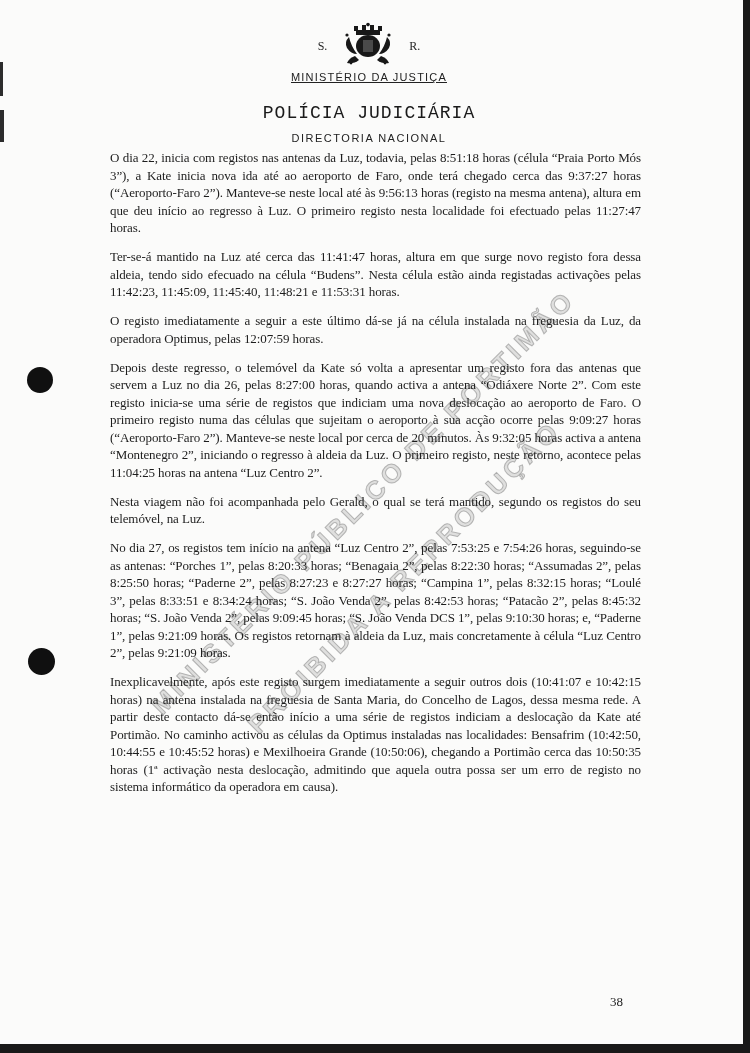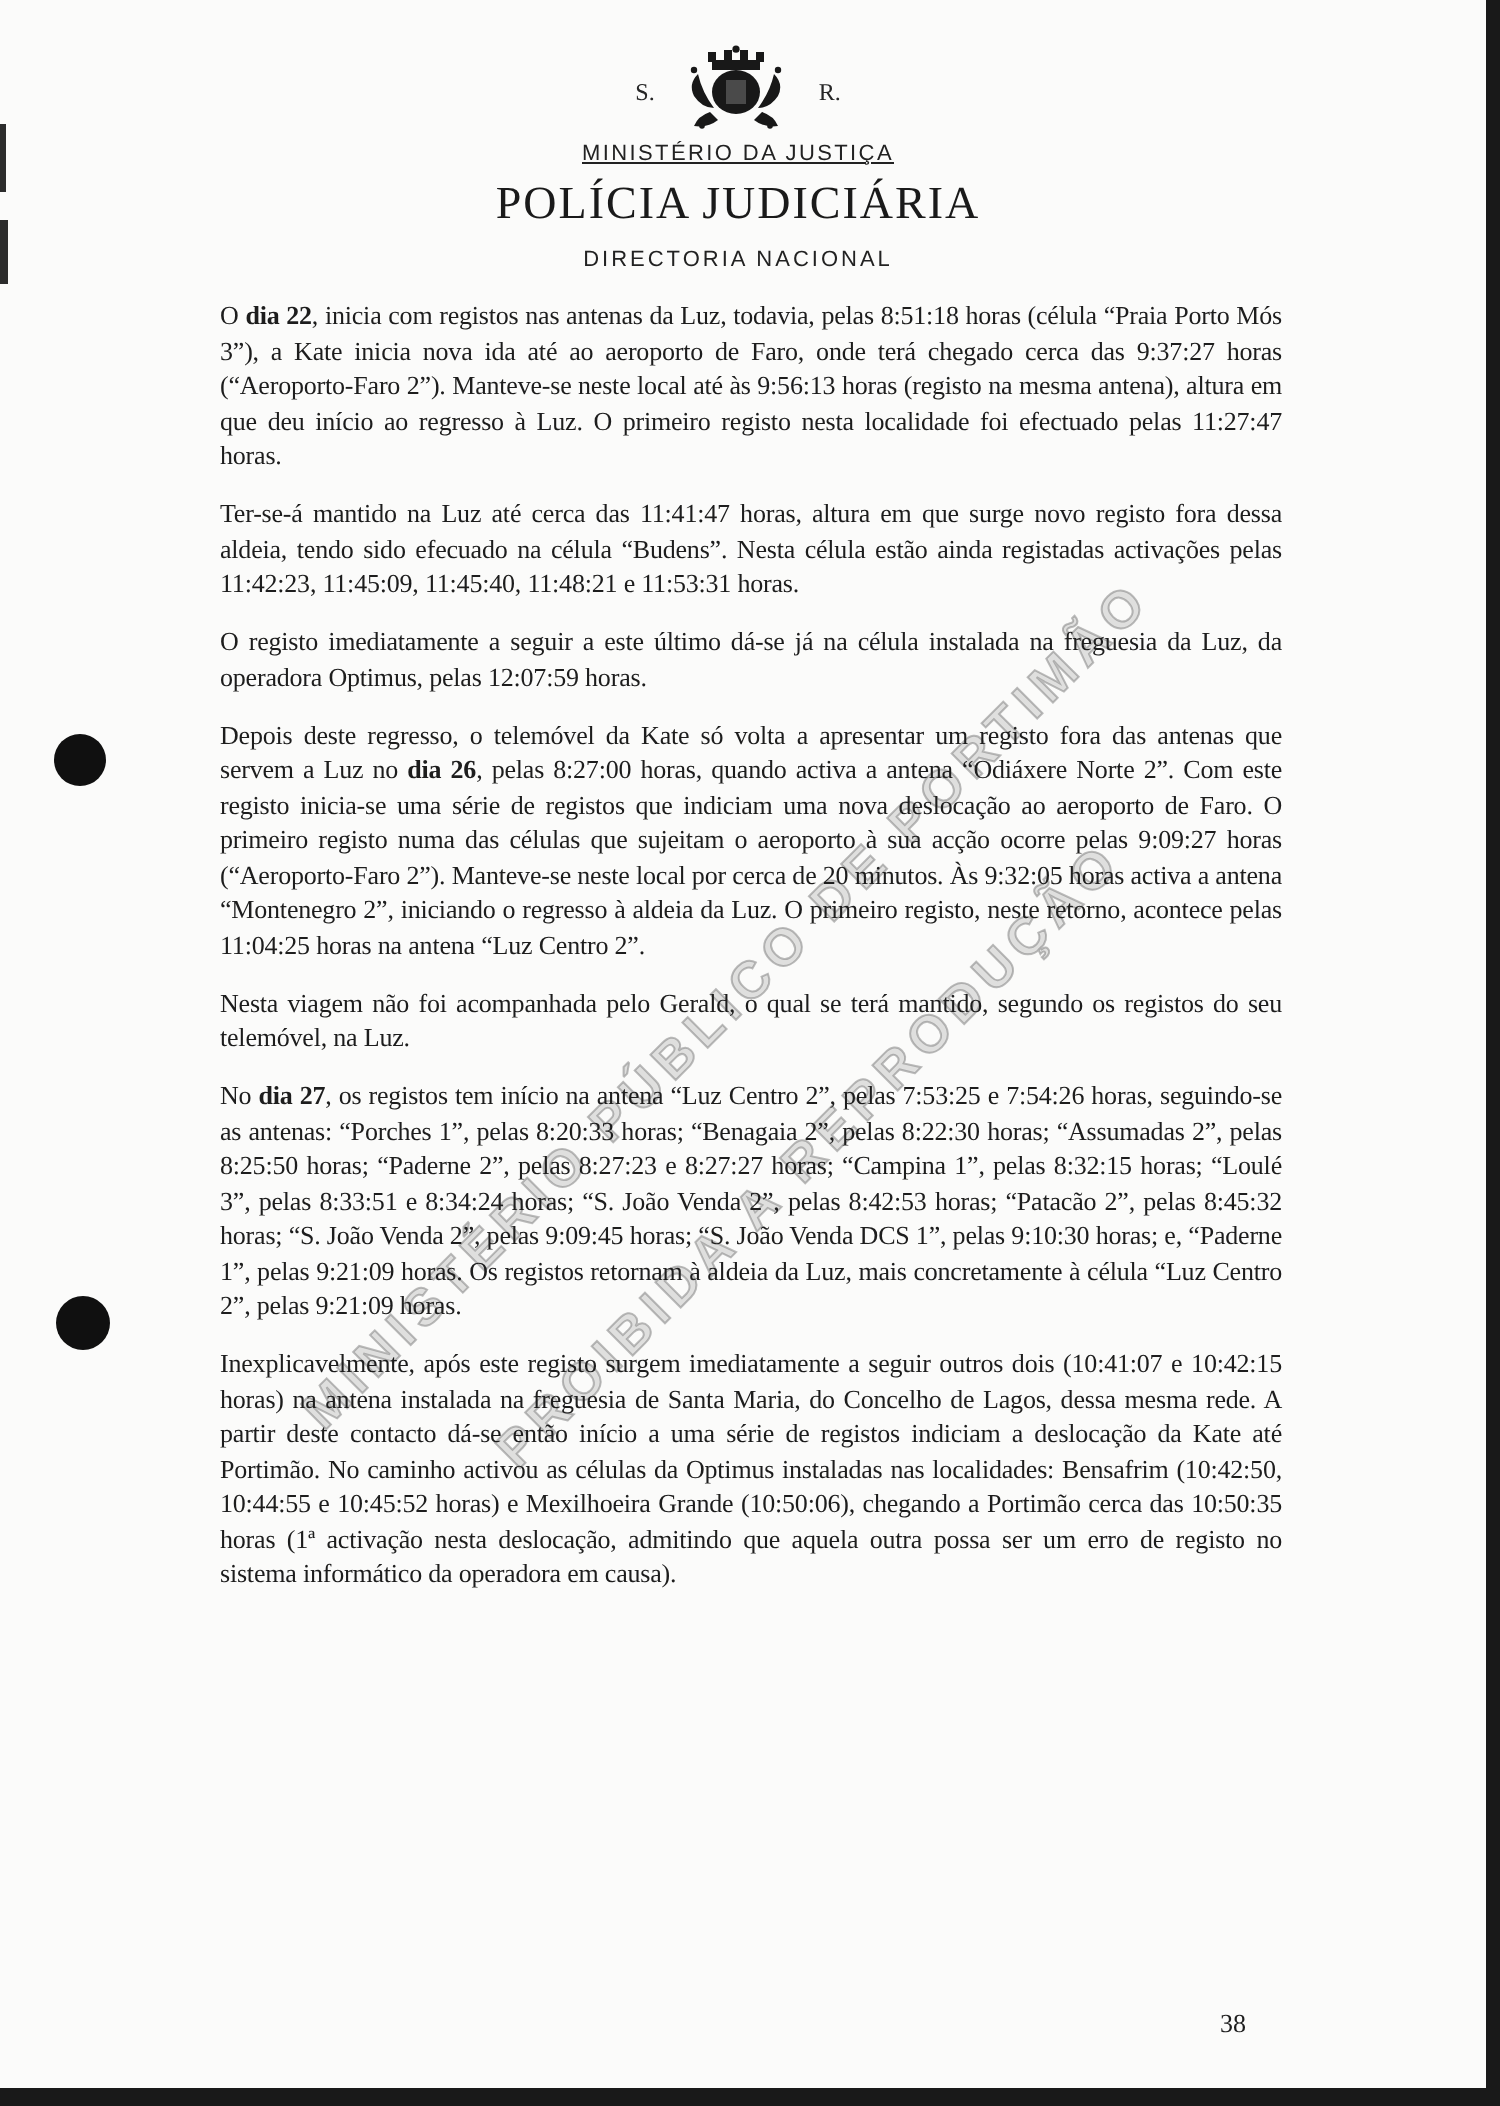--- a/index.html
+++ b/index.html
@@ -23,34 +23,34 @@
       transform:rotate(-45deg);transform-origin:center;pointer-events:none;}
   .wm1{left:70px;top:487px;}
   .wm2{left:190px;top:562px;}
 
   
   .header{position:absolute;left:0;top:24px;width:738px;text-align:center;color:#1b1b1b;}
   .crest-row{display:flex;align-items:center;justify-content:center;gap:16px;height:44px;}
   .initial{font-family:"Liberation Serif",serif;font-size:12px;color:#262626;}
   .ministry{margin-top:3px;font-family:"Liberation Sans",sans-serif;font-size:11px;
             letter-spacing:1.2px;color:#222;text-decoration:underline;}
-  .org-title{margin-top:6px;font-family:Liberation Serif, serif;font-size:23px;
+  .org-title{margin-top:20px;font-family:Liberation Mono, monospace;font-size:18px;
              letter-spacing:1px;color:#1a1a1a;}
   .org-sub{margin-top:9px;font-family:"Liberation Sans",sans-serif;font-size:11px;
            letter-spacing:1.5px;color:#222;}
 
   
   .doc-body{position:absolute;left:110px;top:149px;width:531px;text-align:justify;
             font-family:"Liberation Serif",serif;font-size:13px;line-height:17.5px;
             color:#1d1d1d;letter-spacing:-0.1px;}
   .doc-body p{margin:0 0 11.5px 0;}
-  .doc-body b{font-weight:bold;}
+  .doc-body b{font-weight:normal;}
 
   .page-number{position:absolute;left:610px;top:994px;font-family:"Liberation Serif",serif;
-               font-size:13px;color:#1d1d1d;margin-top:10px;}
+               font-size:13px;color:#1d1d1d;}
 </style>
 </head>
 <body>
 
 <div class="page">
 
   <div class="edge-right"></div>
   <div class="edge-bottom"></div>
   <div class="edge-dash dash1"></div>
   <div class="edge-dash dash2"></div>

